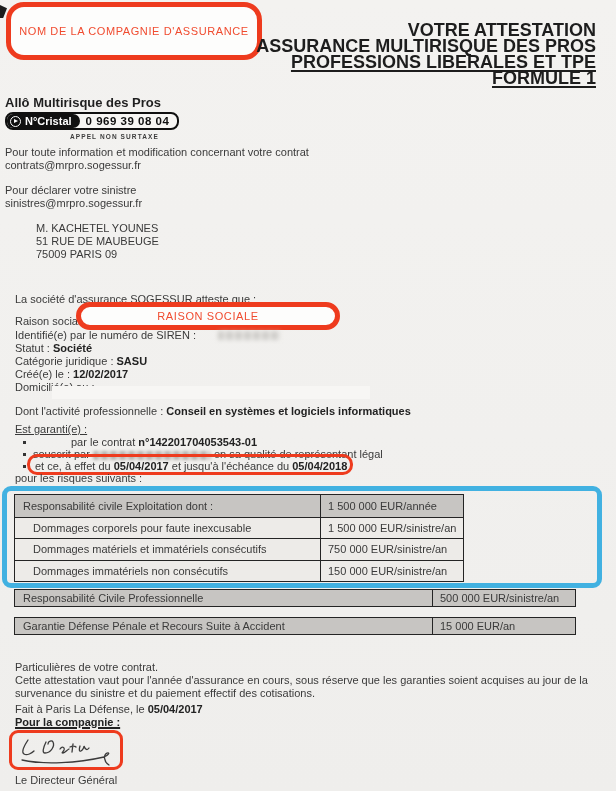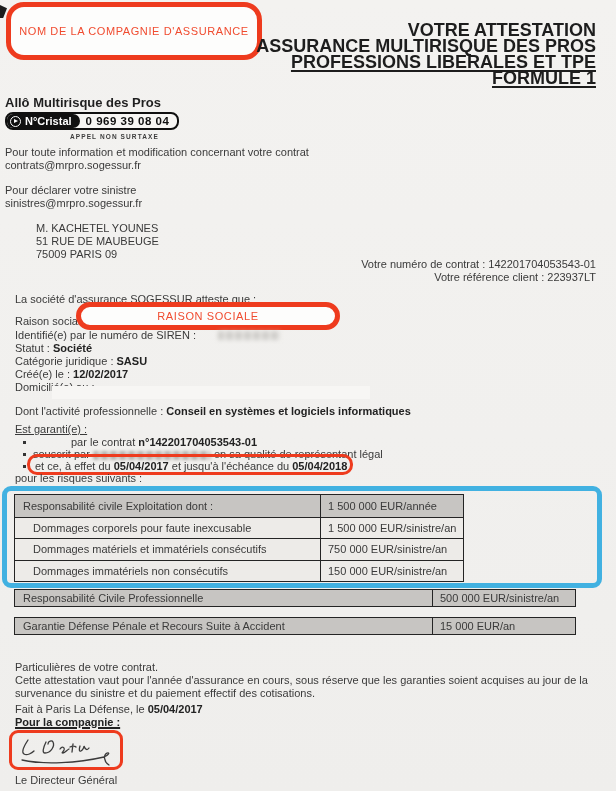--- a/index.html
+++ b/index.html
@@ -104,24 +104,20 @@
 
   <div class="line" style="top:146px;">Pour toute information et modification concernant votre contrat</div>
   <div class="line" style="top:159px;">contrats@mrpro.sogessur.fr</div>
   <div class="line" style="top:184px;">Pour déclarer votre sinistre</div>
   <div class="line" style="top:197px;">sinistres@mrpro.sogessur.fr</div>
 
   <div class="line indent" style="top:222px;">M. KACHETEL YOUNES</div>
   <div class="line indent" style="top:235px;">51 RUE DE MAUBEUGE</div>
   <div class="line indent" style="top:248px;">75009 PARIS 09</div>
 
-  <div class="right-block" style="top:258px;">
-    <div>Votre numéro de contrat : 142201704053543-01</div>
-    <div>Votre référence client : 223937LT</div>
-  </div>
 
   <div class="line body-x" style="top:293px;">La société d'assurance SOGESSUR atteste que :</div>
   <div class="line body-x" style="top:315px;">Raison sociale</div>
 
   <div class="red-box" style="left:76px; top:302px; width:264px; height:28px; border-radius:14px;">
     <span class="red-label">RAISON SOCIALE</span>
   </div>
 
   <div class="line body-x" style="top:329px;">Identifié(e) par le numéro de SIREN :</div>
   <div class="siren-smudge"></div>

